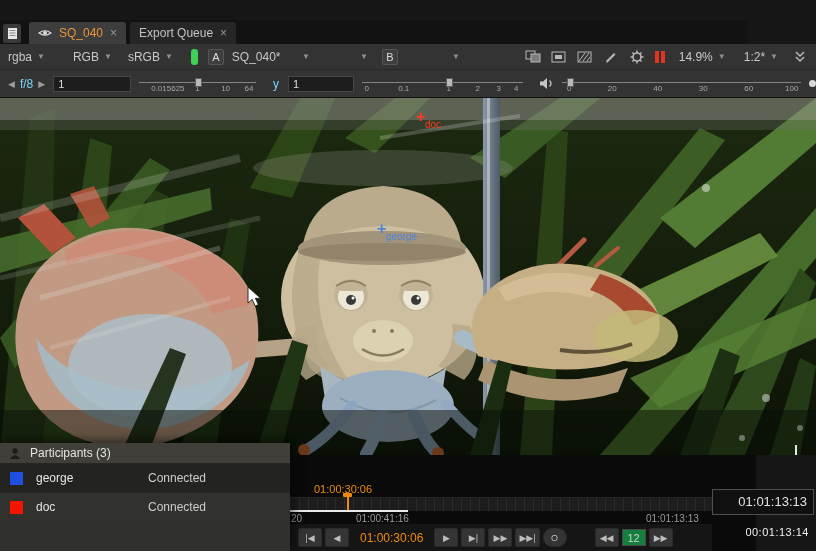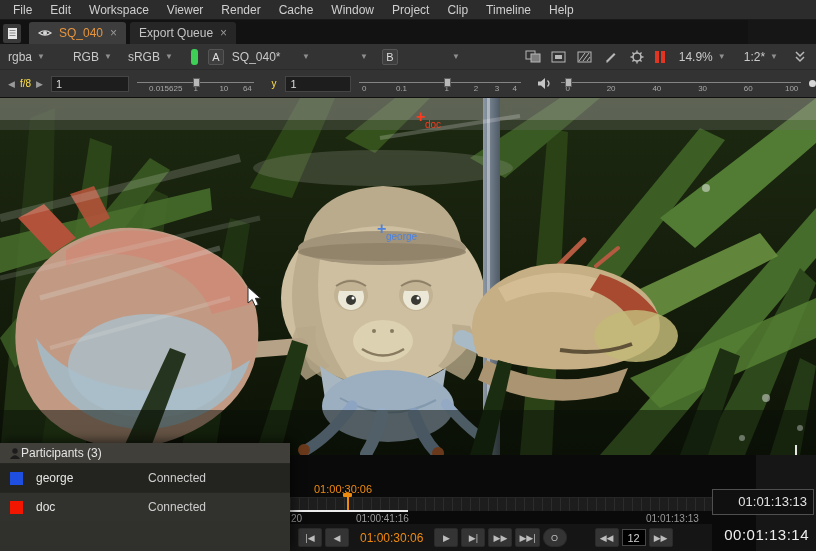--- a/index.html
+++ b/index.html
@@ -34,21 +34,21 @@
   .dd.empty{min-width:60px;justify-content:flex-end}
   .tb1-right{margin-left:auto;display:flex;align-items:center;gap:10px;padding-right:4px}
   .ticon{display:flex;align-items:center;justify-content:center;width:16px;height:16px}
   .redbars{display:flex;gap:2px}
   .redbars span{display:block;width:4px;height:12px;background:#e03522}
 
   
   .tb2{position:absolute;top:70px;left:0;width:816px;height:28px;background:#333;
     display:flex;align-items:center;border-bottom:1px solid #101010;padding-left:6px}
   .arrbtn{color:#9a9a9a;font-size:9px;padding:0 2px}
-  .fstop{color:#fde047;font-size:10px;padding:0 3px}
+  .fstop{color:#7dd3fc;font-size:12px;padding:0 3px}
   .numin{height:16px;background:#1d1d1d;border:1px solid #454545;color:#ddd;font-size:11px;
     padding:0 4px;font-family:"Liberation Sans","DejaVu Sans",sans-serif}
   .slider{position:relative;height:22px}
   .slider .track{position:absolute;left:0;right:0;top:9px;height:1px;background:#848484}
   .slider .tick{position:absolute;top:11px;font-size:8px;color:#a8a8a8;transform:translateX(-50%);white-space:nowrap}
   .slider .tick.noshift{transform:none}
   .slider .handle{position:absolute;top:5px;width:7px;height:9px;background:#b9b9b9;border:1px solid #5d5d5d}
   .dot-ind{width:7px;height:7px;border-radius:50%;background:#d8d8d8;margin-left:8px}
 
   
@@ -56,21 +56,21 @@
   .viewer svg.scene{position:absolute;left:0;top:0}
   .marker{position:absolute;line-height:10px}
   .marker .plus{font-size:16px;font-weight:bold;display:block}
   .marker .mlabel{font-size:10px;display:block;margin-left:9px;margin-top:-2px}
   .cursor{position:absolute}
   .ph-tick{position:absolute;left:795px;top:347px;width:2px;height:10px;background:#e6e6e6}
 
   
   .participants{position:absolute;left:0;top:443px;width:290px;height:108px;background:#30302c;
     z-index:6;box-shadow:3px -3px 10px rgba(0,0,0,.55)}
-  .p-header{height:20px;background:#403f3a;display:flex;align-items:center;
+  .p-header{height:20px;background:#403f3a;display:flex;align-items:center;gap:9px;
     padding-left:9px;font-size:12px;color:#e4e4e4}
   .p-row{height:29px;display:flex;align-items:center;border-top:1px solid #262622;font-size:12px;background:#31312d}
   .p-row.selected{background:#23231f}
   .p-swatch{width:13px;height:13px;margin:0 13px 0 10px}
   .p-name{color:#e6e6e6;width:112px}
   .p-status{color:#cdcdcd}
 
   
   .bottombar{position:absolute;left:0;top:455px;width:756px;height:96px;background:#0a0a0a}
   .playhead-label{position:absolute;left:314px;top:28px;color:#ef8a10;font-size:11px}
@@ -82,44 +82,31 @@
   .cacheline{position:absolute;left:290px;top:55px;width:118px;height:2px;background:#eaeaea}
   .rlabel{position:absolute;top:58px;font-size:10px;color:#9a9a9a}
   .outbox{position:absolute;left:712px;top:34px;width:102px;height:26px;background:#101010;
     border:1px solid #4f4f4f;color:#e2e2e2;font-size:13px;text-align:right;
     line-height:24px;padding-right:6px}
   .transport{position:absolute;left:290px;top:69px;width:422px;height:27px;background:#151515;
     display:flex;align-items:center;gap:3px;padding-left:8px}
   .tbtn{min-width:24px;height:19px;background:#343434;border:1px solid #2a2a2a;border-radius:2px;
     color:#bdbdbd;font-size:9px;display:flex;align-items:center;justify-content:center;padding:0 3px}
   .tc-chip{color:#ef8a10;font-size:12px;padding:0 8px;white-space:nowrap}
-  .fpsbox{min-width:24px;height:17px;background:#000000;border:1px solid #474747;color:#cfcfcf;
+  .fpsbox{min-width:24px;height:17px;background:#15803d;border:1px solid #474747;color:#cfcfcf;
     font-size:11px;display:flex;align-items:center;justify-content:center}
   .jumpgap{width:22px}
   .duration{position:absolute;left:700px;top:71px;width:112px;text-align:right;color:#efefef;
-    font-size:15px;letter-spacing:.5px;padding-right:3px}
+    font-size:11px;letter-spacing:.5px;padding-right:3px}
 </style>
 </head>
 <body>
 
 <div id="app">
 
-  <div class="menubar">
-    <span class="menu-item">File</span>
-    <span class="menu-item">Edit</span>
-    <span class="menu-item">Workspace</span>
-    <span class="menu-item">Viewer</span>
-    <span class="menu-item">Render</span>
-    <span class="menu-item">Cache</span>
-    <span class="menu-item">Window</span>
-    <span class="menu-item">Project</span>
-    <span class="menu-item">Clip</span>
-    <span class="menu-item">Timeline</span>
-    <span class="menu-item">Help</span>
-  </div>
 
   <div class="tabbar">
     <div class="win-icon">
       <svg width="11" height="13">
         <rect x="1" y="1" width="9" height="11" fill="#e8e8e8"></rect>
         <rect x="2.5" y="3" width="6" height="1" fill="#8a8a8a"></rect>
         <rect x="2.5" y="5.5" width="6" height="1" fill="#8a8a8a"></rect>
         <rect x="2.5" y="8" width="6" height="1" fill="#8a8a8a"></rect>
       </svg>
     </div>

